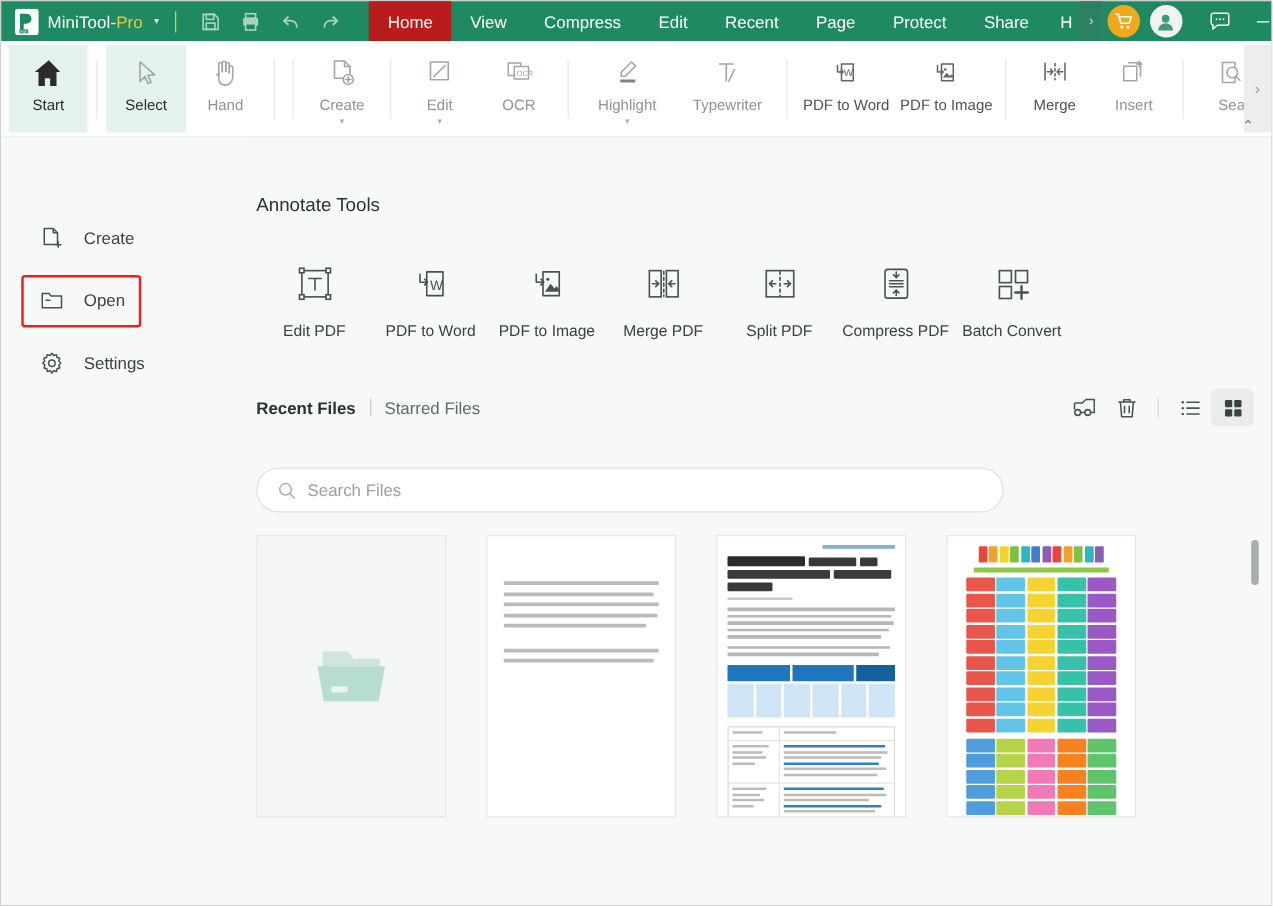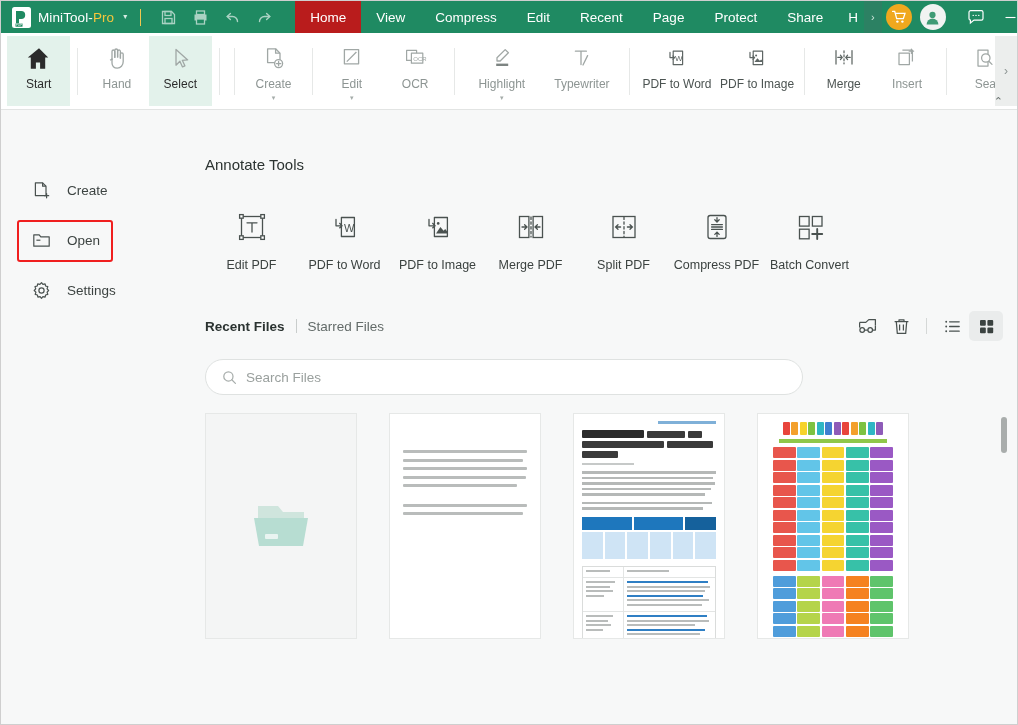--- a/index.html
+++ b/index.html
@@ -179,21 +179,21 @@
   .rf-tab.inactive { color: #636b69; font-weight: normal; }
   .rf-actions { margin-left: auto; display: flex; align-items: center; gap: 0; }
   .act-btn {
     width: 34px; height: 30px; display: flex; align-items: center; justify-content: center;
     border-radius: 5px;
   }
   .act-btn.selected { background: #eaecec; }
   .act-sep { width: 1px; height: 16px; background: #d5d8d7; margin: 0 8px; }
 
   
-  .search-wrap { margin-top: 21px; padding-right: 200px; }
+  .search-wrap { margin-top: 36px; padding-right: 200px; }
   .search-box {
     height: 36px; border: 1px solid #dfe2e1; border-radius: 18px;
     background: #ffffff; display: flex; align-items: center; gap: 9px;
     padding: 0 16px;
   }
   .search-input {
     border: none; outline: none; background: transparent;
     font-family: "Liberation Sans", sans-serif; font-size: 13.5px; color: #9aa09e;
     width: 100%;
   }
@@ -372,39 +372,39 @@
       <span class="rb-ico">
         <svg width="26" height="25" viewBox="0 0 26 25" fill="#2b2b2b">
           <path d="M13 2.2 1.8 11.6h3v11.2h5.1v-6.3h4.2v6.3h5.1V11.6h3z"></path>
         </svg>
       </span>
       <span class="rb-label">Start</span>
     </div>
 
     <div class="rb-sep"></div>
 
+    <div class="rb-item active">
+      <span class="rb-ico">
+        <svg width="23" height="25" viewBox="0 0 23 25" fill="none" stroke="#a0a7a5" stroke-width="1.3" stroke-linejoin="round">
+          <path d="M7 3.4 7 19.2l3.9-3.9 2.6 5.6 2.4-1.1-2.6-5.5 5.4-.4z"></path>
+        </svg>
+      </span>
+      <span class="rb-label">Select</span>
+    </div>
+
     <div class="rb-item">
       <span class="rb-ico">
         <svg width="24" height="25" viewBox="0 0 24 25" fill="none" stroke="#a0a7a5" stroke-width="1.3" stroke-linejoin="round">
           <path d="M7 14V5.4a1.4 1.4 0 0 1 2.8 0V12"></path>
           <path d="M9.8 11.6V4.4a1.4 1.4 0 0 1 2.8 0v7.2"></path>
           <path d="M12.6 11.6V5.4a1.4 1.4 0 0 1 2.8 0v7.4"></path>
           <path d="M15.4 12.2V8.2a1.4 1.4 0 0 1 2.8 0v7.2c0 4-2.6 6.7-5.9 6.7-3.4 0-5.3-2-5.3-5V13l-1.9 1.2"></path>
         </svg>
       </span>
       <span class="rb-label">Hand</span>
-    </div>
-
-    <div class="rb-item active">
-      <span class="rb-ico">
-        <svg width="23" height="25" viewBox="0 0 23 25" fill="none" stroke="#a0a7a5" stroke-width="1.3" stroke-linejoin="round">
-          <path d="M7 3.4 7 19.2l3.9-3.9 2.6 5.6 2.4-1.1-2.6-5.5 5.4-.4z"></path>
-        </svg>
-      </span>
-      <span class="rb-label">Select</span>
     </div>
 
     <div class="rb-sep"></div>
 
 
     <div class="rb-sep"></div>
 
     <div class="rb-item">
       <span class="rb-ico">
         <svg width="24" height="25" viewBox="0 0 24 25" fill="none" stroke="#a0a7a5" stroke-width="1.3" stroke-linejoin="round">

